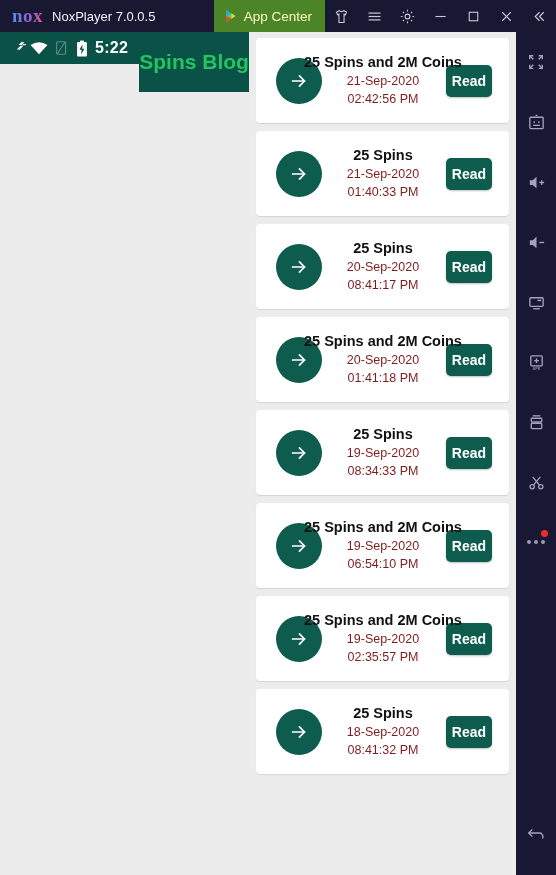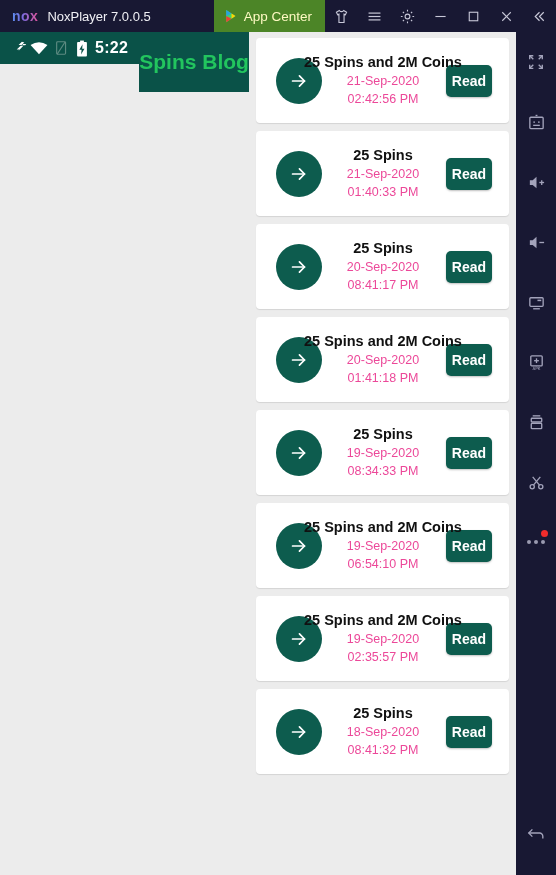--- a/index.html
+++ b/index.html
@@ -12,26 +12,26 @@
   .app { position: relative; width: 556px; height: 875px; display: flex; flex-direction: column; }
 
   
   .titlebar {
     height: 32px; min-height: 32px;
     background: #181833;
     display: flex; align-items: center;
     color: #e8e8f0;
   }
   .nox-logo {
-    font-size: 14px; font-weight: 700; letter-spacing: 0.5px;
+    font-size: 19px; font-weight: 700; letter-spacing: 0.5px;
     margin-left: 12px;
     background: linear-gradient(90deg,#5b8dee 0%, #7a6ce0 40%, #e0559c 100%);
     -webkit-background-clip: text; background-clip: text;
     -webkit-text-fill-color: transparent; color: #c060a0;
-    font-family: Liberation Sans, sans-serif;
+    font-family: Liberation Serif, serif;
   }
   .nox-title { font-size: 13px; margin-left: 9px; color: #f0f0f5; white-space: nowrap; }
   .tb-spacer { flex: 1; }
   .appcenter {
     display: flex; align-items: center; gap: 6px;
     background: #4c8527; height: 32px;
     padding: 0 13px 0 11px; color: #fef9c3; font-size: 13.5px;
     white-space: nowrap;
   }
   .play-tri { width: 13px; height: 14px; display: block; }
@@ -76,21 +76,21 @@
     background: #0d5c4e; margin-left: 20px;
     display: flex; align-items: center; justify-content: center;
     flex: 0 0 auto;
   }
   .card-center {
     position: absolute; left: 1px; right: 0;
     display: flex; flex-direction: column; align-items: center;
     pointer-events: none;
   }
   .card-title { font-size: 14.5px; font-weight: 700; color: #111; line-height: 1.35; }
-  .card-date, .card-time { font-size: 12.5px; color: #ec4899; line-height: 1.45; }
+  .card-date, .card-time { font-size: 12.5px; color: #7f1d1d; line-height: 1.45; }
   .read-btn {
     margin-left: auto; margin-right: 17px;
     background: #0d5c4e; color: #fff;
     font-size: 14px; font-weight: 700;
     padding: 8px 6px; border-radius: 5px;
     border: none; flex: 0 0 auto;
     font-family: "Liberation Sans", sans-serif;
     box-shadow: 0 1px 2px rgba(0,0,0,0.25);
   }
 

